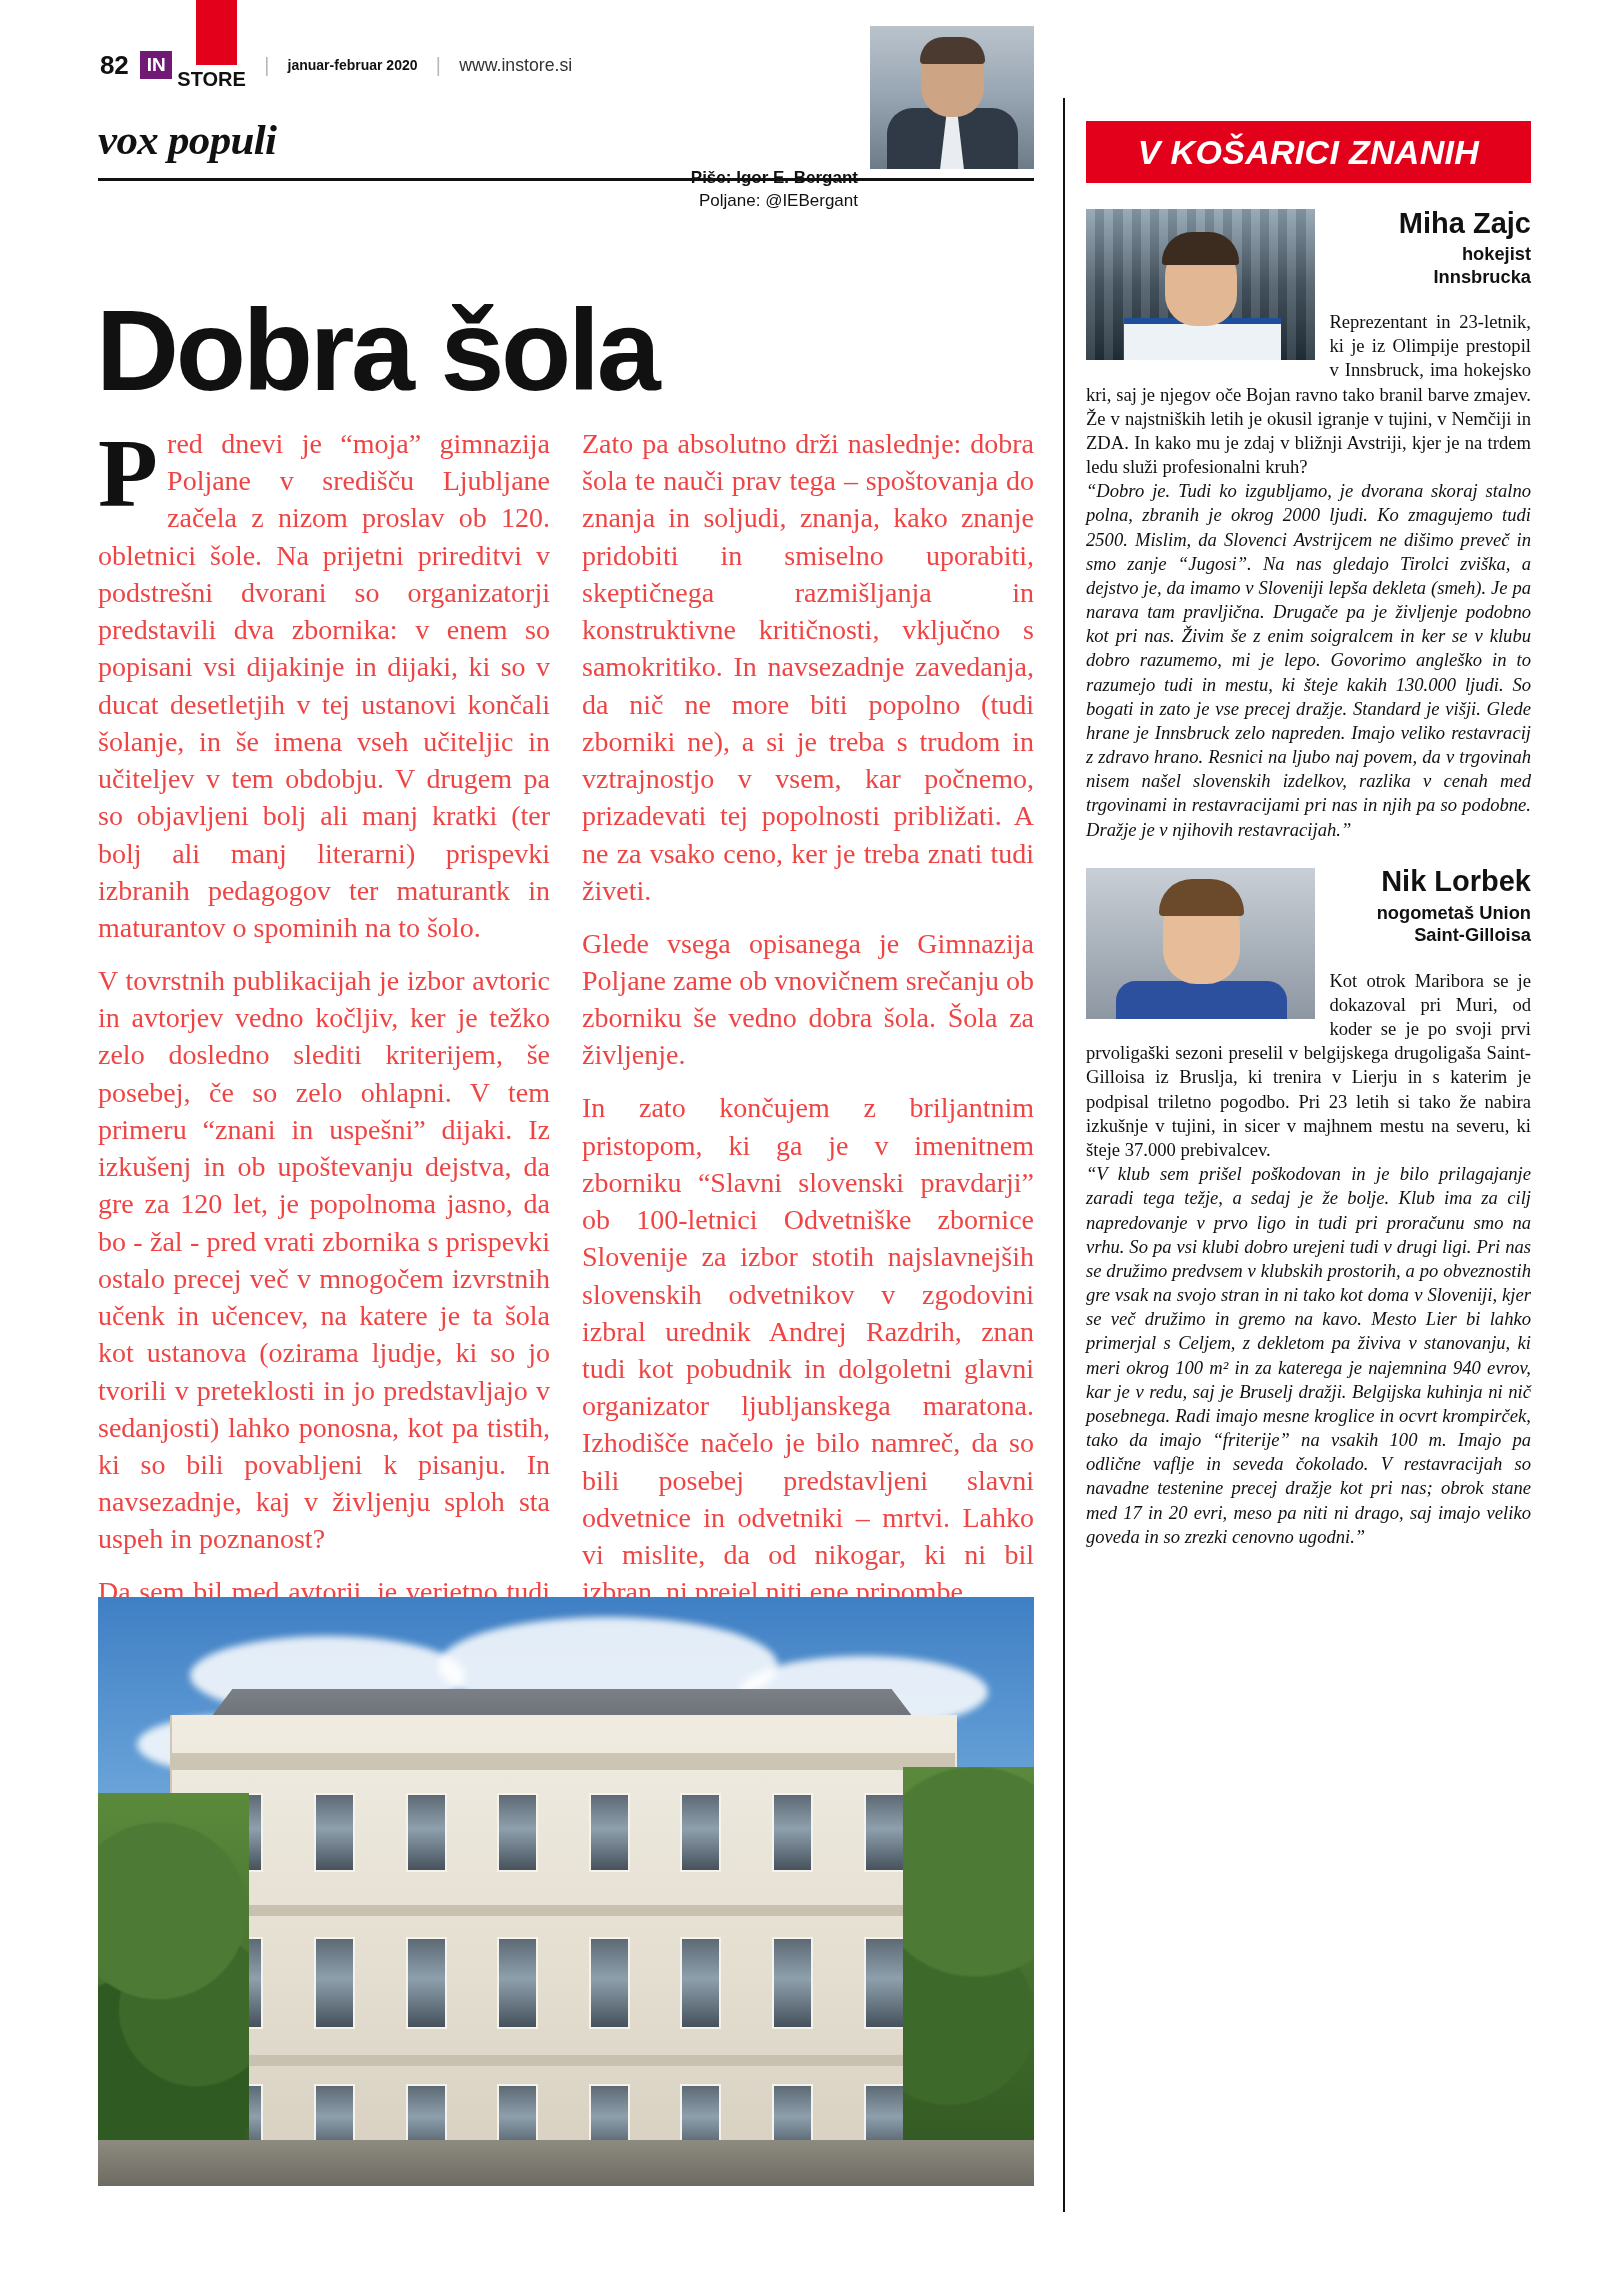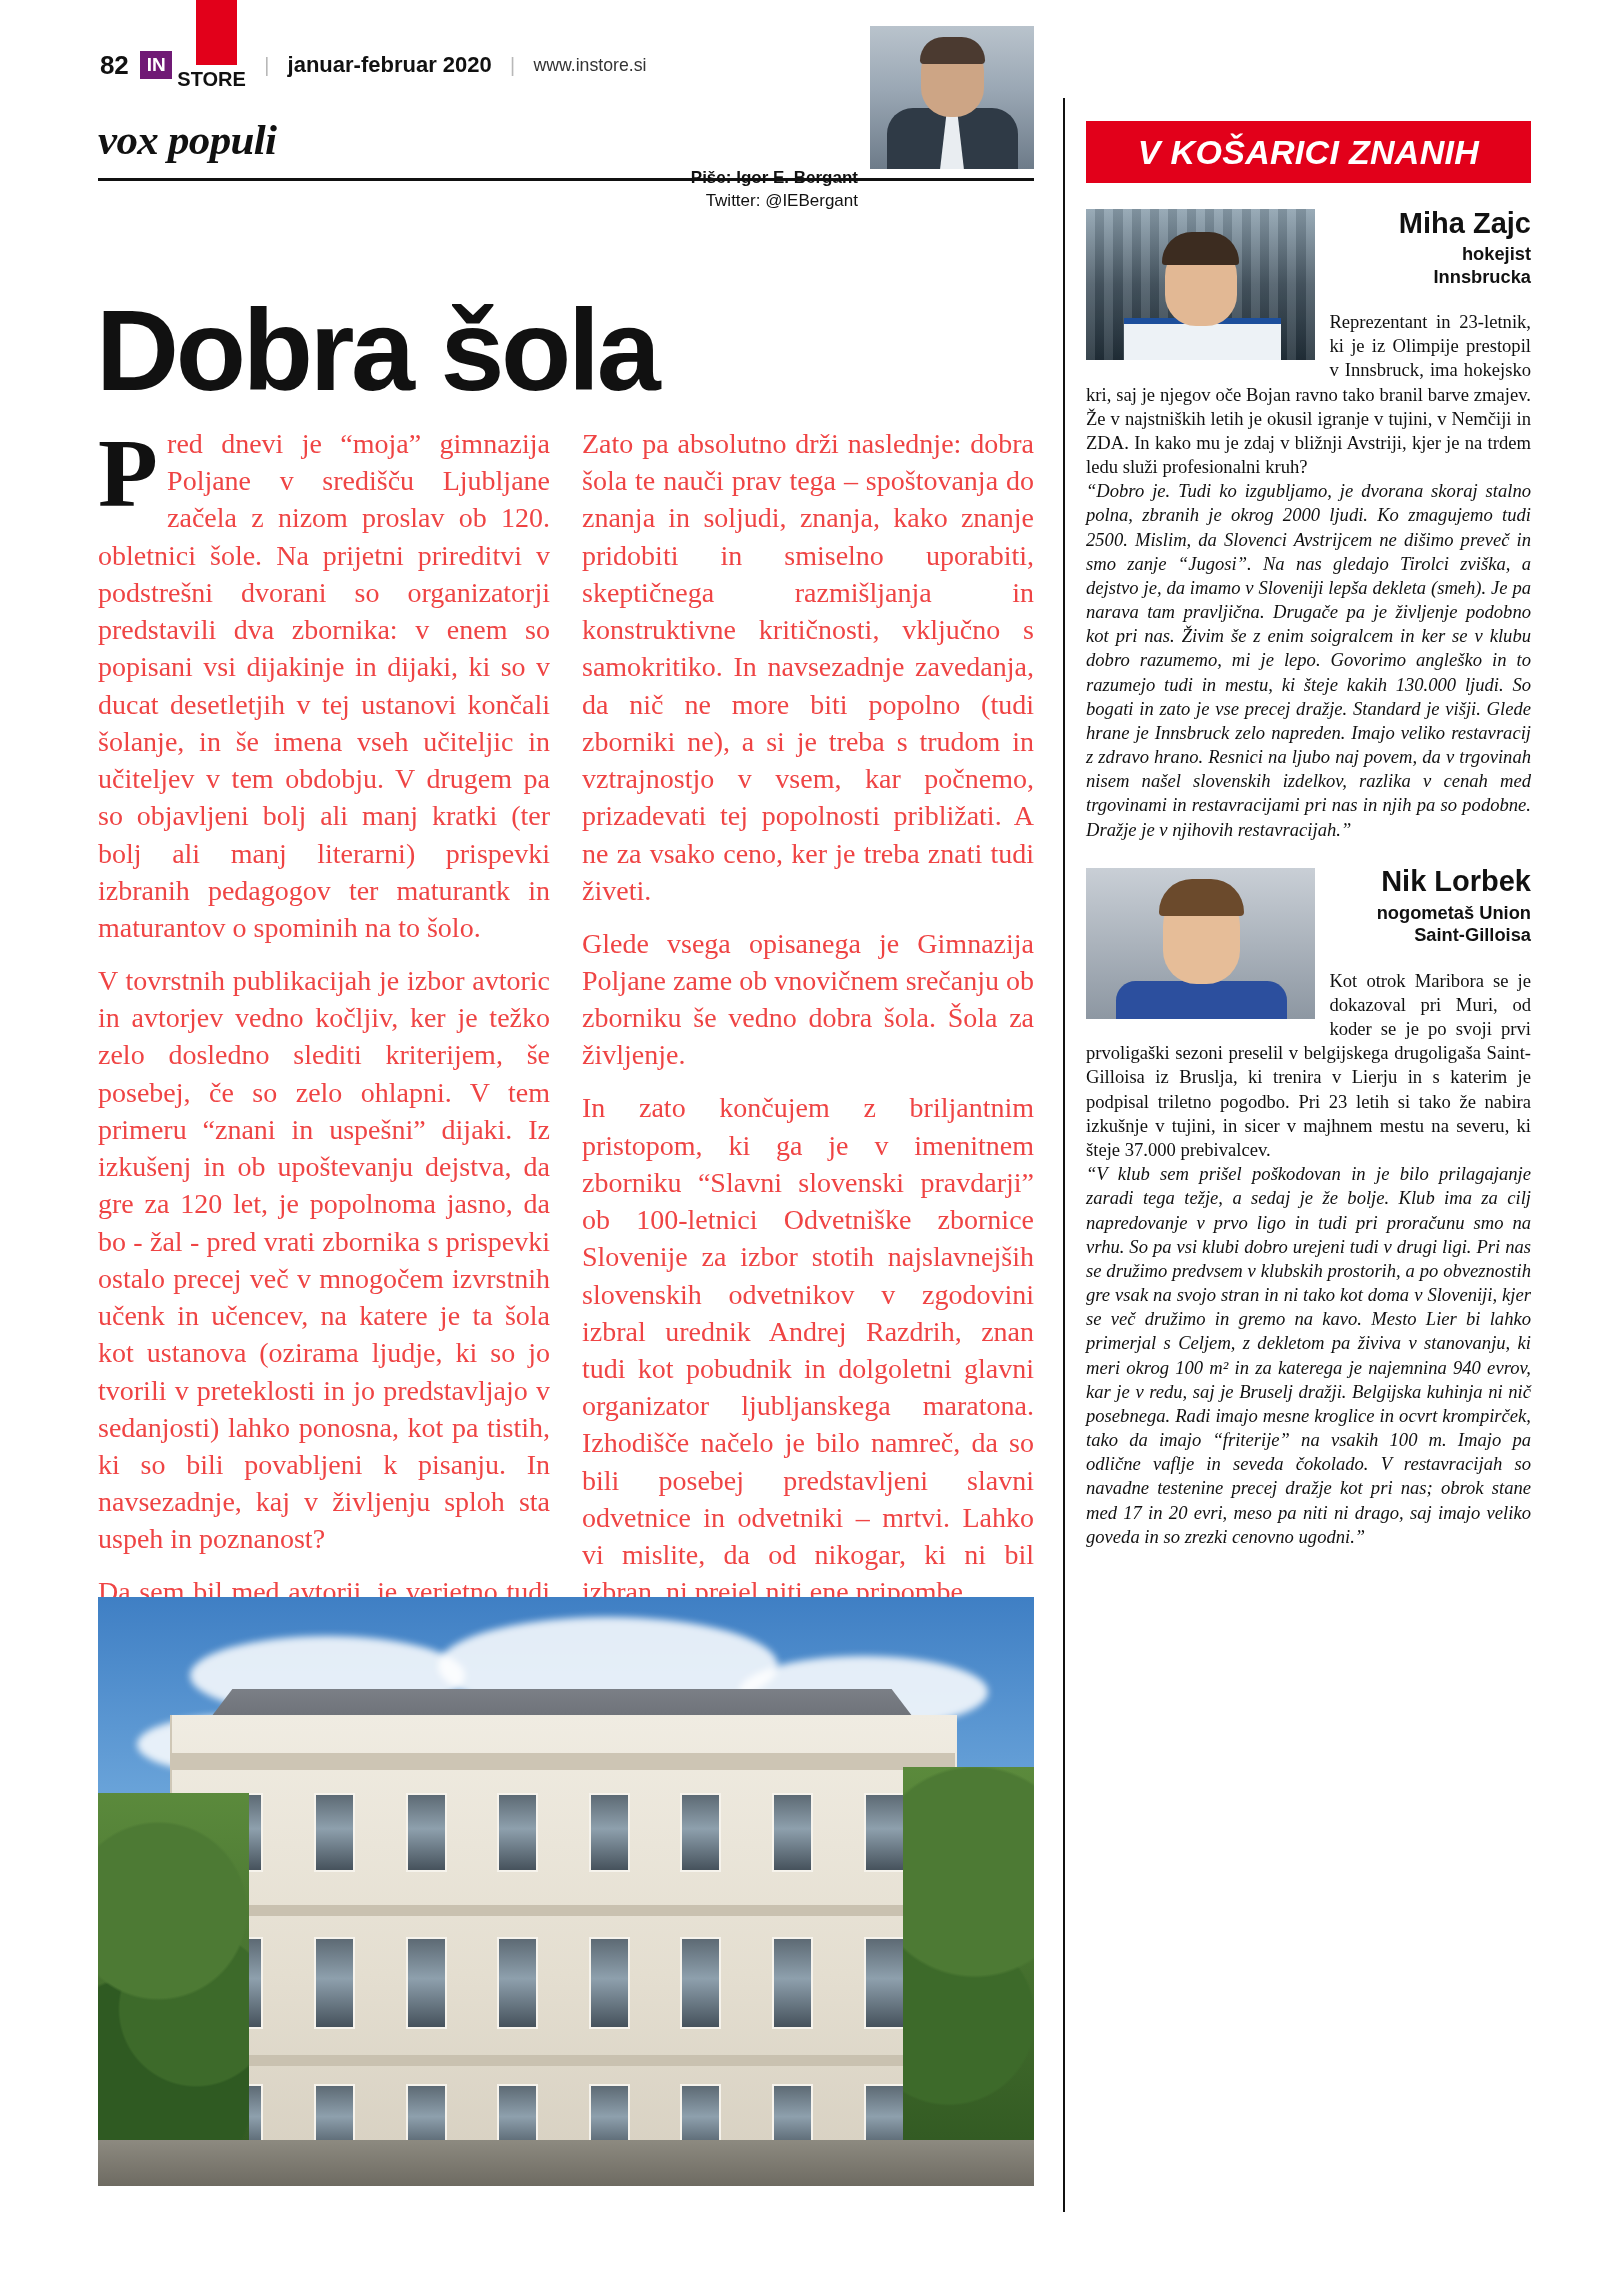--- a/index.html
+++ b/index.html
@@ -66,21 +66,21 @@
   }
   .sep {
     color: #b8b8b8;
     font-size: 19.6px;
     padding: 0 6.5px;
     font-family: "Liberation Sans", sans-serif;
   }
   .issue {
     font-family: "Liberation Sans", sans-serif;
     font-weight: bold;
-    font-size: 22px;
+    font-size: 14px;
     color: #111;
     text-align: right;
   }
   .site {
     font-family: "Liberation Sans", sans-serif;
     font-size: 17.7px;
     color: #333;
   }
 
   .red-flag {
@@ -440,21 +440,21 @@
     <span class="sep">|</span>
     <span class="issue">januar-februar 2020</span>
     <span class="sep">|</span>
     <span class="site">www.instore.si</span>
   </div>
 
   <div class="vox">vox populi</div>
 
   <div class="byline">
     <div class="b1">Piše: Igor E. Bergant</div>
-    <div>Twitter: @IEBergant</div>
+    <div>Poljane: @IEBergant</div>
   </div>
 
   <div class="author-photo">
     <div class="bg"></div>
     <div class="body"></div>
     <div class="shirt"></div>
     <div class="head"></div>
     <div class="hair"></div>
   </div>
 

